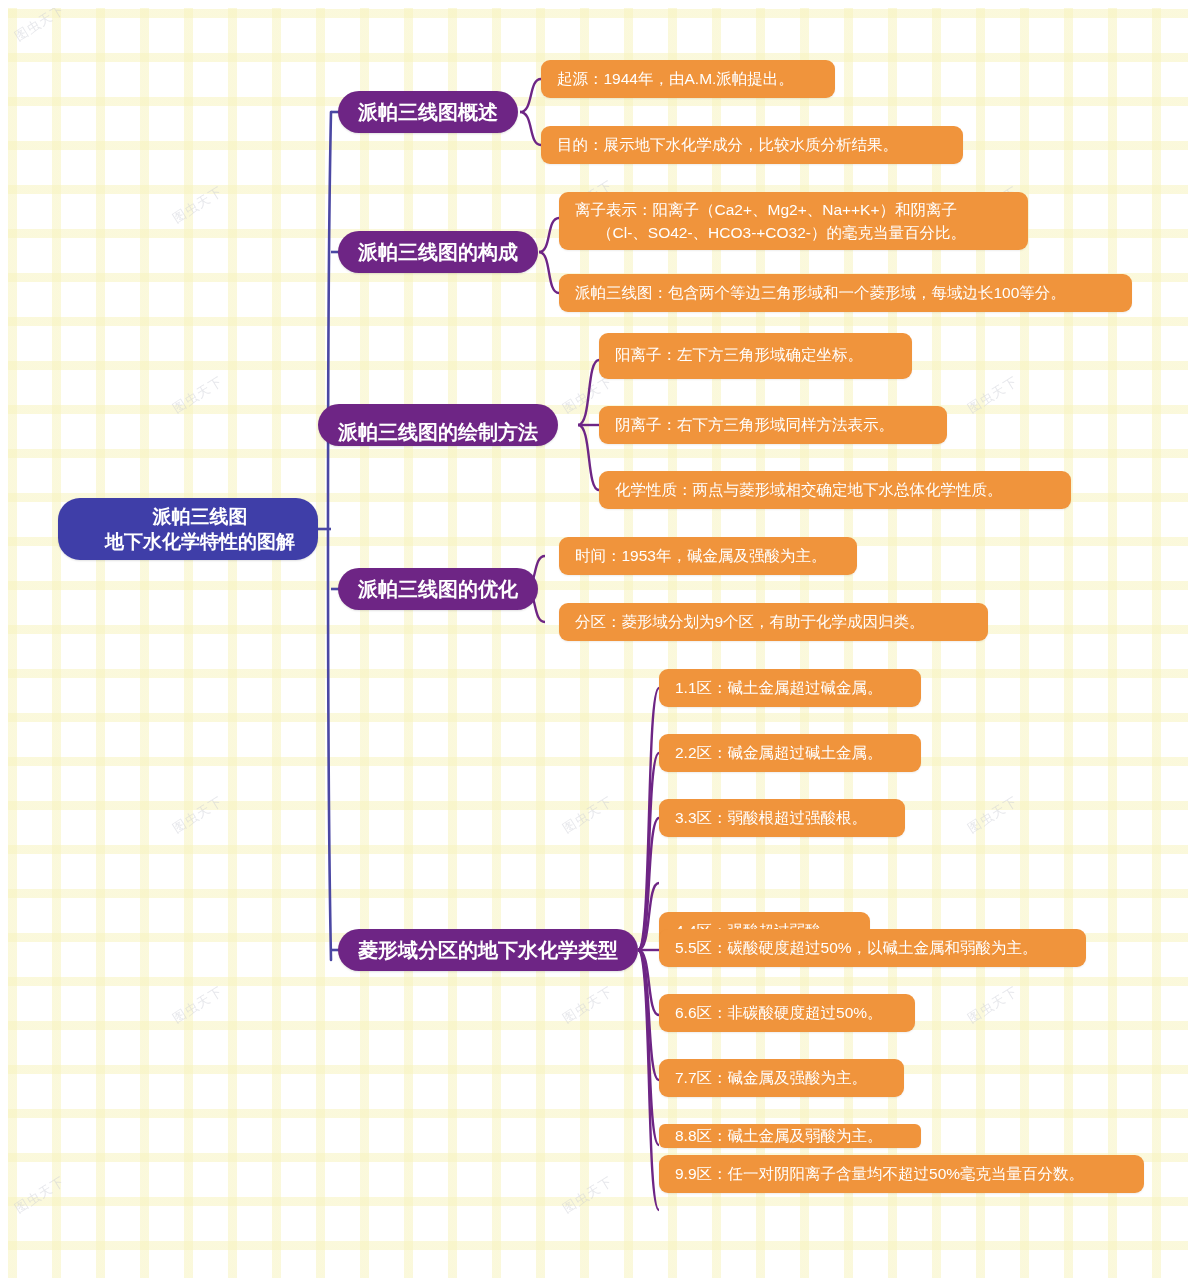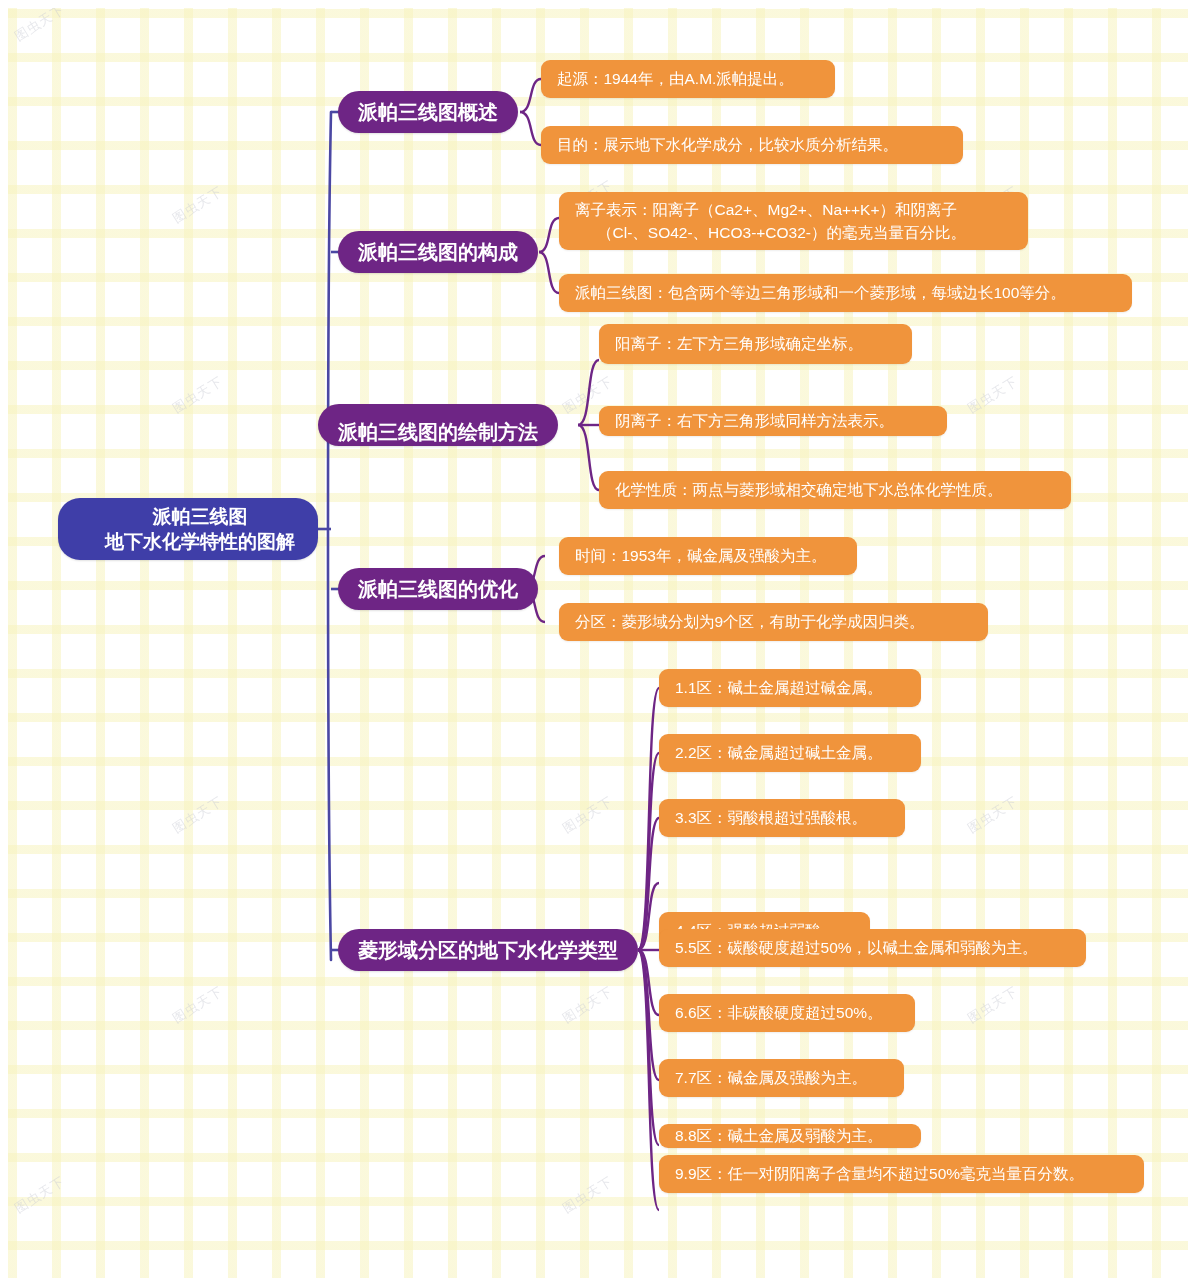--- a/index.html
+++ b/index.html
@@ -150,24 +150,24 @@
       <span class="ind" style="padding-left:22px;">（Cl-、SO42-、HCO3-+CO32-）的毫克当量百分比。</span>
     </div>
   </div>
   <div class="node leaf" style="left:559px;top:274px;width:573px;height:38px;">
     <span>派帕三线图：包含两个等边三角形域和一个菱形域，每域边长100等分。</span>
   </div>
 
   <div class="node branch" style="left:318px;top:404px;align-items:flex-end;">
     <span>派帕三线图的绘制方法</span>
   </div>
-  <div class="node leaf" style="left:599px;top:324px;width:313px;height:40px;">
+  <div class="node leaf" style="left:599px;top:333px;width:313px;height:46px;font-family:Liberation Mono, monospace;">
     <span>阳离子：左下方三角形域确定坐标。</span>
   </div>
-  <div class="node leaf" style="left:599px;top:406px;width:348px;height:30px;">
+  <div class="node leaf" style="left:599px;top:406px;width:348px;height:38px;">
     <span>阴离子：右下方三角形域同样方法表示。</span>
   </div>
   <div class="node leaf" style="left:599px;top:471px;width:472px;height:38px;">
     <span>化学性质：两点与菱形域相交确定地下水总体化学性质。</span>
   </div>
 
   <div class="node branch" style="left:338px;top:568px;">
     <span>派帕三线图的优化</span>
   </div>
   <div class="node leaf" style="left:559px;top:537px;width:298px;height:38px;">
@@ -194,21 +194,21 @@
   </div>
   <div class="node leaf" style="left:659px;top:929px;width:427px;height:38px;">
     <span>5.5区：碳酸硬度超过50%，以碱土金属和弱酸为主。</span>
   </div>
   <div class="node leaf" style="left:659px;top:994px;width:256px;height:38px;">
     <span>6.6区：非碳酸硬度超过50%。</span>
   </div>
   <div class="node leaf" style="left:659px;top:1059px;width:245px;height:38px;">
     <span>7.7区：碱金属及强酸为主。</span>
   </div>
-  <div class="node leaf" style="left:659px;top:1124px;width:262px;height:24px;">
+  <div class="node leaf" style="left:659px;top:1124px;width:262px;height:24px;border-radius:6px;">
     <span>8.8区：碱土金属及弱酸为主。</span>
   </div>
   <div class="node leaf" style="left:659px;top:1155px;width:485px;height:38px;">
     <span>9.9区：任一对阴阳离子含量均不超过50%毫克当量百分数。</span>
   </div>
 
   <div class="margin m-top"></div>
   <div class="margin m-bottom"></div>
   <div class="margin m-left"></div>
   <div class="margin m-right"></div>

